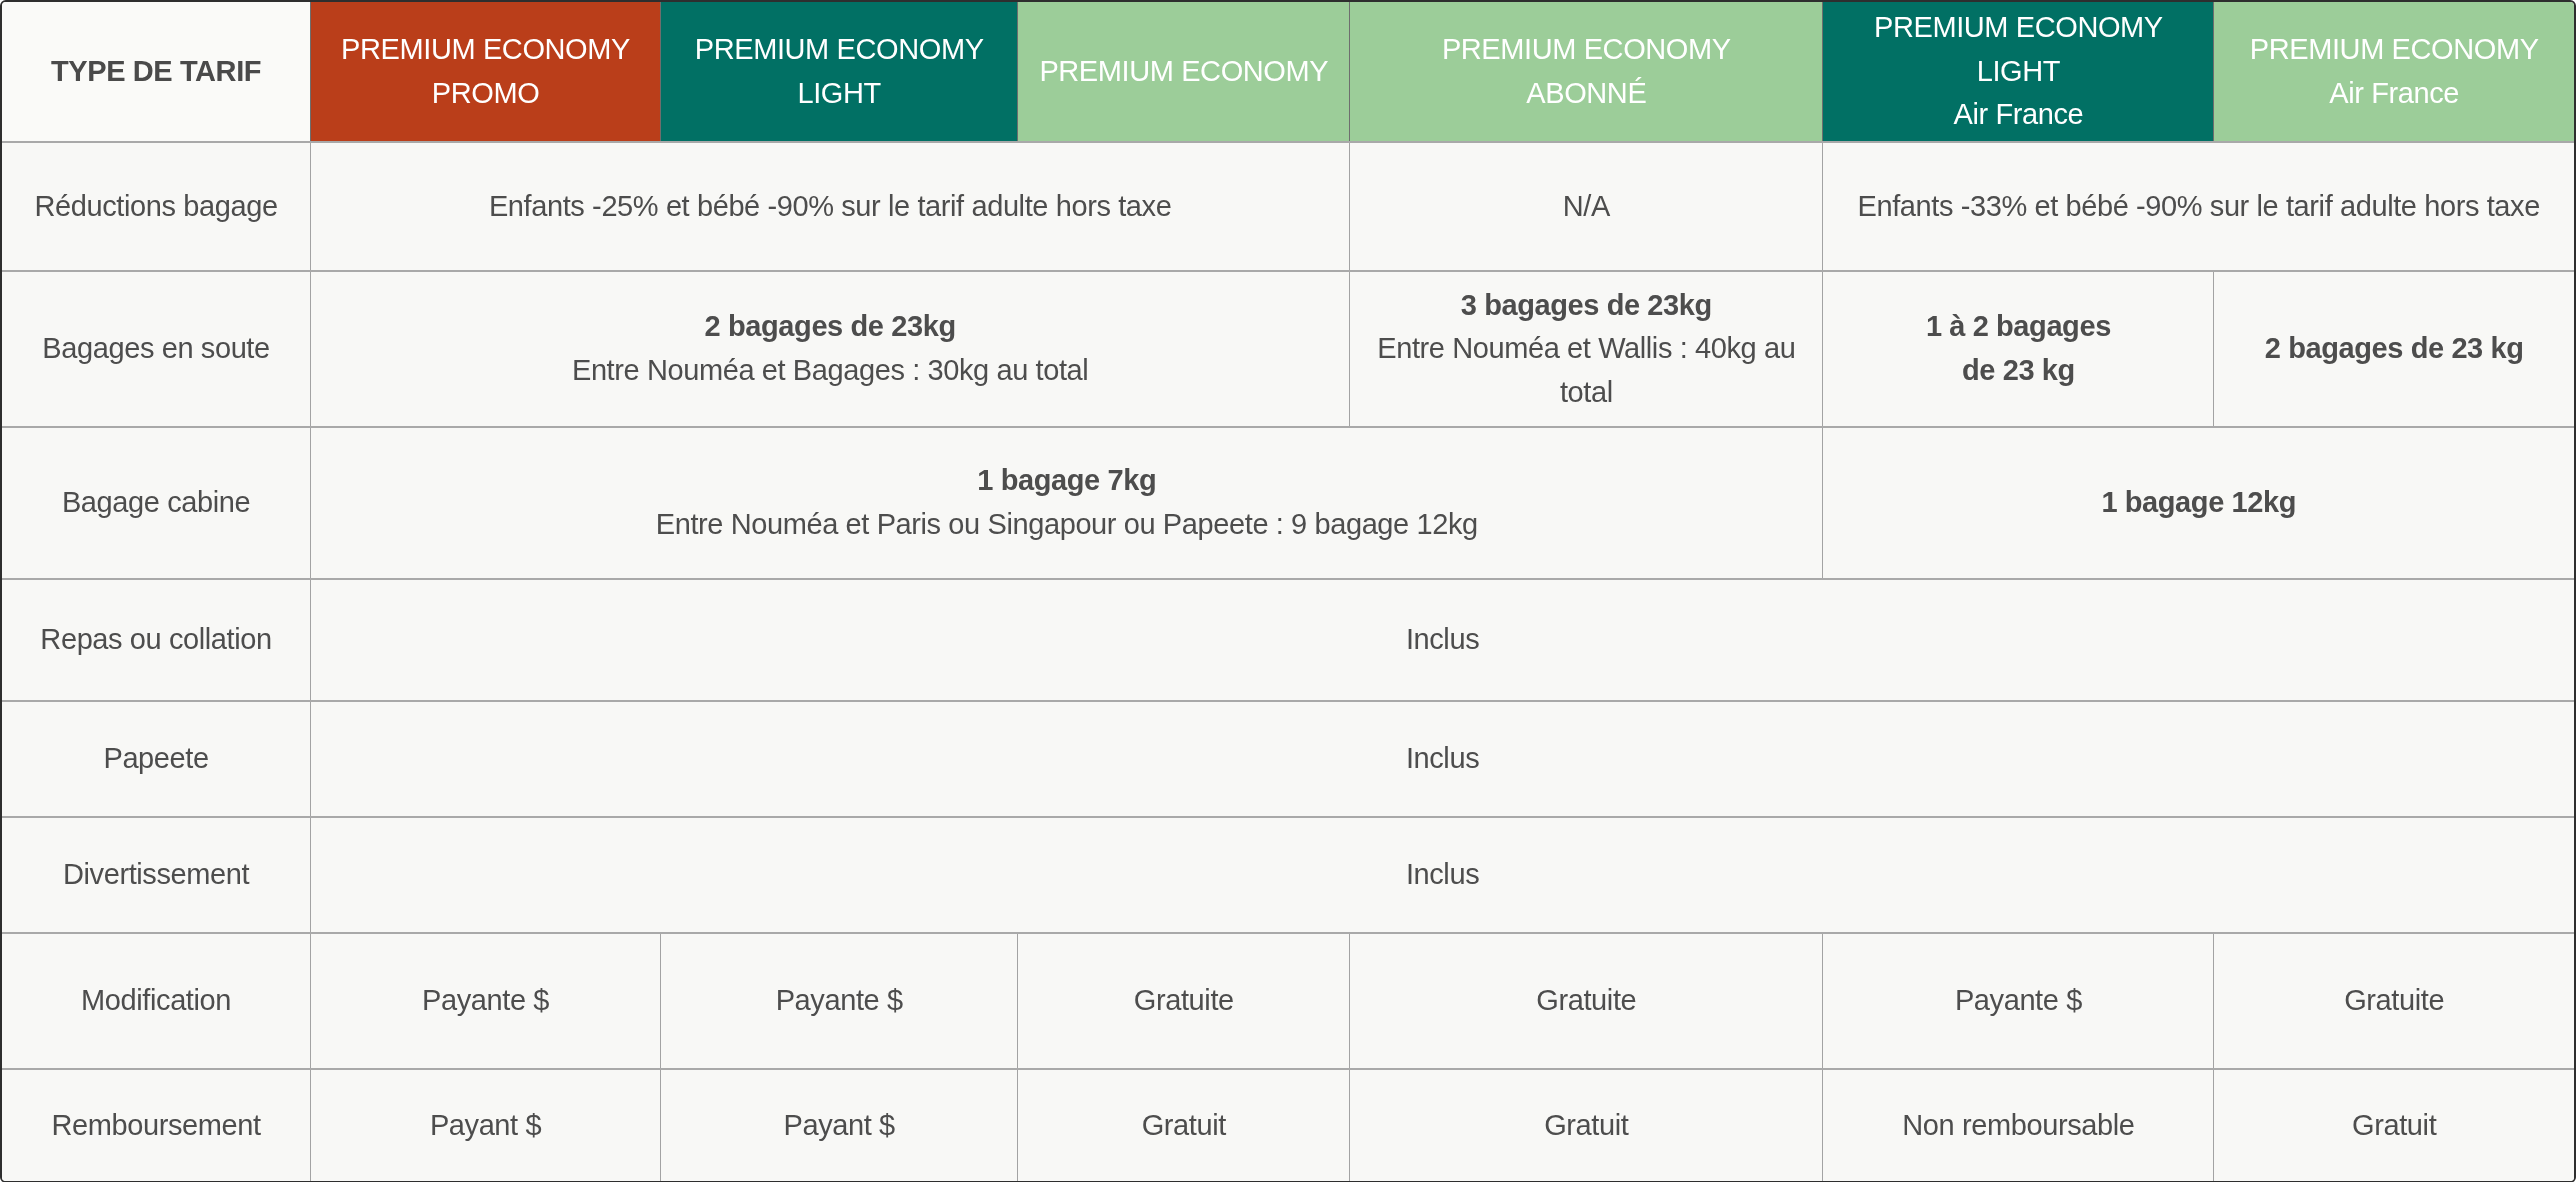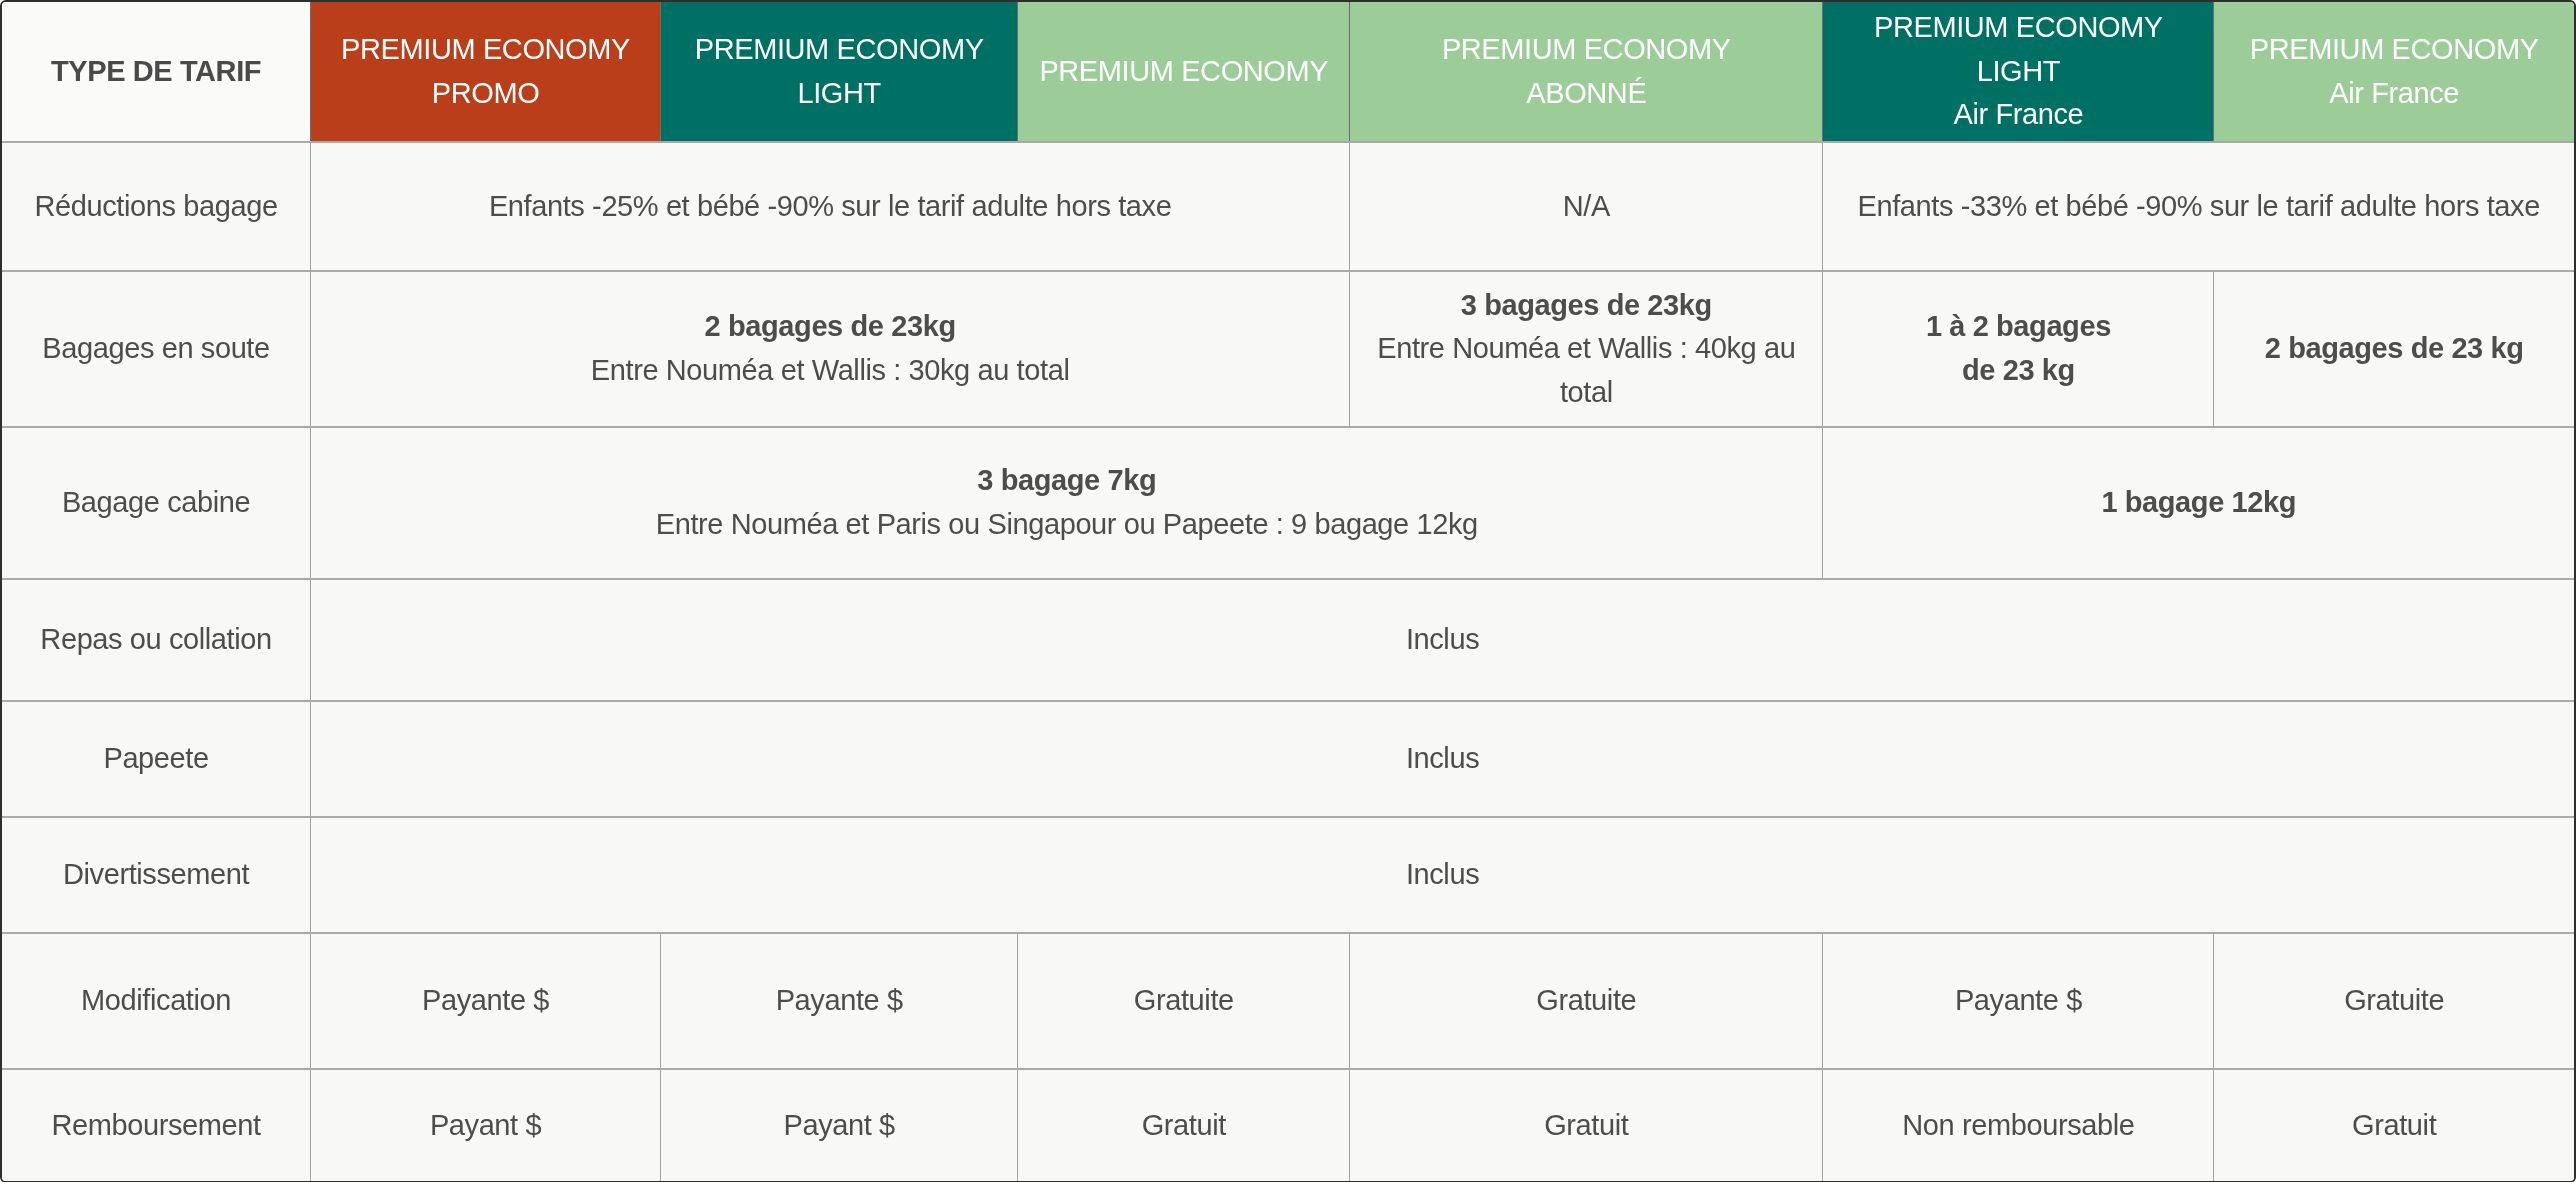--- a/index.html
+++ b/index.html
@@ -118,38 +118,38 @@
             <div class="line">N/A</div>
           </td>
           <td class="fare-cell" colspan="2">
             <div class="line">Enfants -33% et bébé -90% sur le tarif adulte hors taxe</div>
           </td>
         </tr>
         <tr style="height: 144px;">
           <th class="row-label">Bagages en soute</th>
           <td class="fare-cell" colspan="3">
             <div class="line bold">2 bagages de 23kg</div>
-            <div class="line">Entre Nouméa et Wallis : 30kg au total</div>
+            <div class="line">Entre Nouméa et Bagages : 30kg au total</div>
           </td>
           <td class="fare-cell" colspan="1">
             <div class="line bold">3 bagages de 23kg</div>
             <div class="line">Entre Nouméa et Wallis : 40kg au total</div>
           </td>
           <td class="fare-cell" colspan="1">
             <div class="line bold">1 à 2 bagages</div>
             <div class="line bold">de 23 kg</div>
           </td>
           <td class="fare-cell" colspan="1">
             <div class="line bold">2 bagages de 23 kg</div>
           </td>
         </tr>
         <tr style="height: 140px;">
           <th class="row-label">Bagage cabine</th>
           <td class="fare-cell" colspan="4">
-            <div class="line bold">3 bagage 7kg</div>
+            <div class="line bold">1 bagage 7kg</div>
             <div class="line">Entre Nouméa et Paris ou Singapour ou Papeete : 9 bagage 12kg</div>
           </td>
           <td class="fare-cell" colspan="2">
             <div class="line bold">1 bagage 12kg</div>
           </td>
         </tr>
         <tr style="height: 113px;">
           <th class="row-label">Repas ou collation</th>
           <td class="fare-cell" colspan="6">
             <div class="line">Inclus</div>

